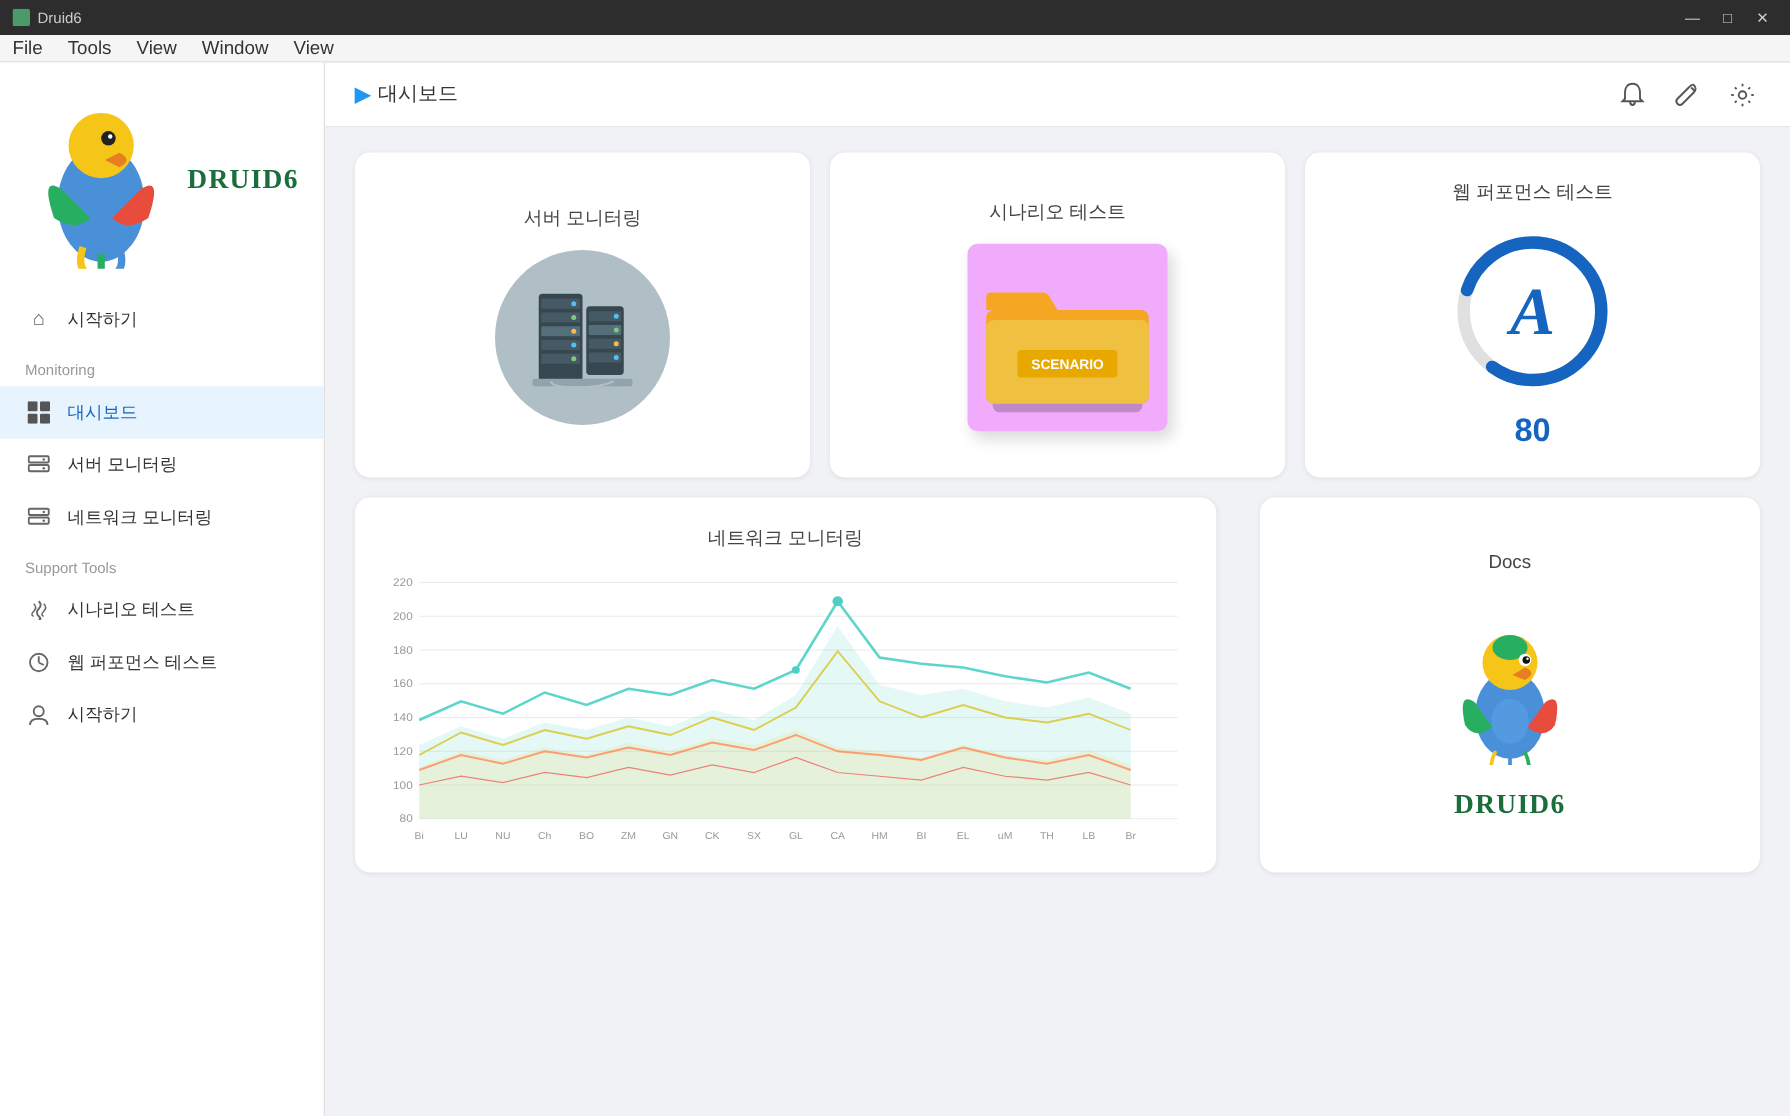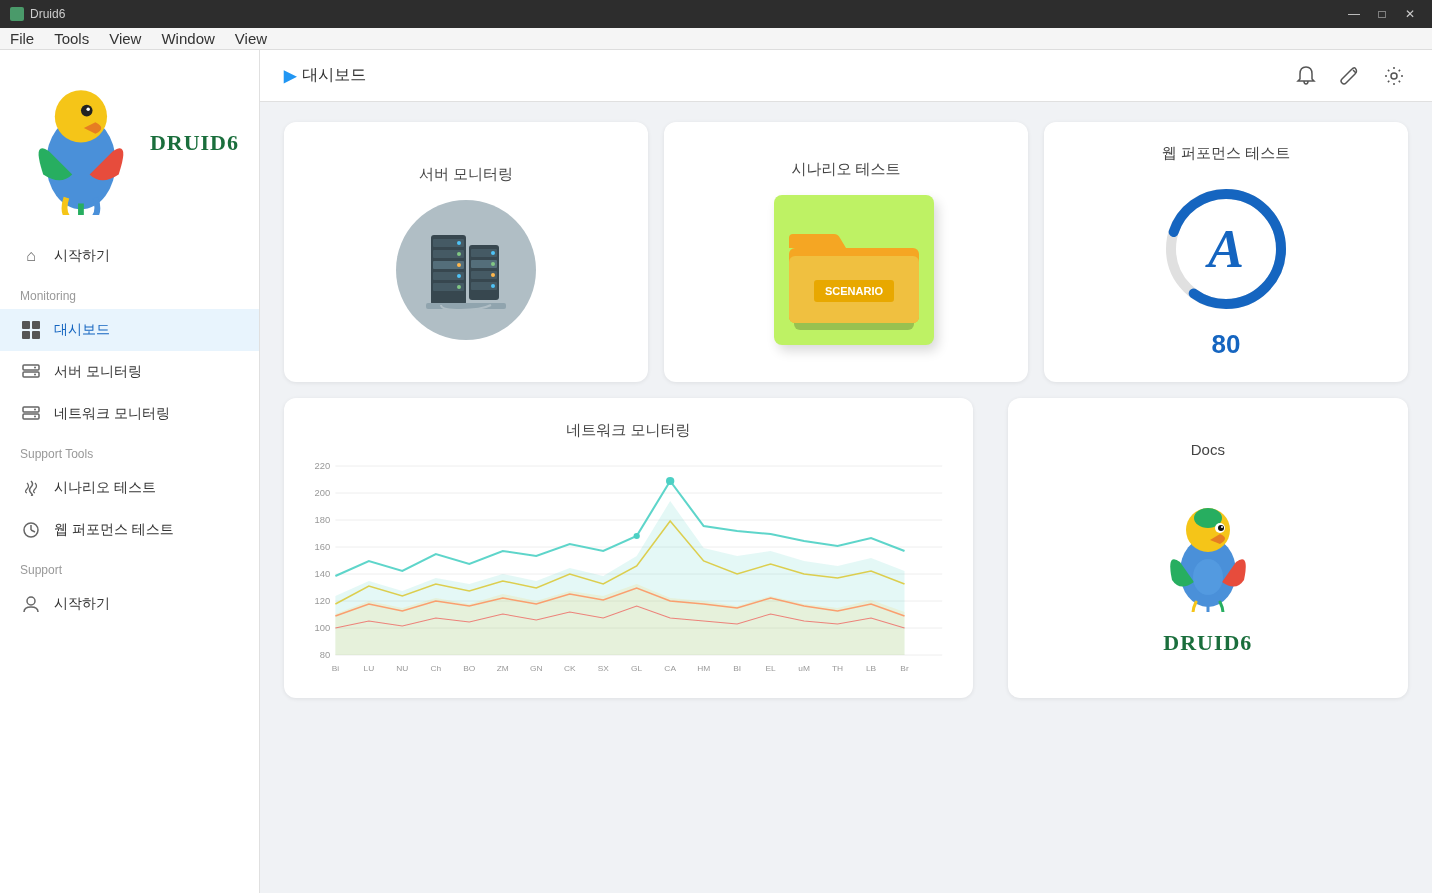--- a/index.html
+++ b/index.html
@@ -372,21 +372,20 @@
       <span class="sidebar-icon">
         <svg width="18" height="18" viewBox="0 0 18 18">
             <circle cx="9" cy="9" r="7" fill="none" stroke="#666" stroke-width="1.5"></circle>
             <path d="M9 9 L9 4" stroke="#666" stroke-width="1.5"></path>
             <path d="M9 9 L13 11" stroke="#666" stroke-width="1.5"></path>
           </svg>
       </span>
       <span>웹 퍼포먼스 테스트</span>
     </div>
 
-    <div class="sidebar-section-label">Support</div>
     <div class="sidebar-item">
       <span class="sidebar-icon">
         <svg width="18" height="18" viewBox="0 0 18 18">
             <circle cx="9" cy="6" r="4" fill="none" stroke="#666" stroke-width="1.5"></circle>
             <path d="M2 17 Q2 12 9 12 Q16 12 16 17" fill="none" stroke="#666" stroke-width="1.5"></path>
           </svg>
       </span>
       <span>시작하기</span>
     </div>
   </div>
@@ -454,21 +453,21 @@
               <rect x="15" y="88" width="80" height="6" rx="2" fill="#90a4ae"></rect>
 
               <path d="M30 90 Q30 95 50 95 Q70 95 80 90" fill="none" stroke="#b0bec5" stroke-width="2"></path>
             </svg>
           </div>
         </div>
 
         <div class="card card-scenario">
           <div class="card-title">시나리오 테스트</div>
 
-          <div style="width:160px;height:150px;background:#bef264;border-radius:8px;display:flex;align-items:center;justify-content:center;position:relative;box-shadow:4px 6px 12px rgba(0,0,0,0.15);margin-left:16px;">
+          <div style="width:160px;height:150px;background:#f0abfc;border-radius:8px;display:flex;align-items:center;justify-content:center;position:relative;box-shadow:4px 6px 12px rgba(0,0,0,0.15);margin-left:16px;">
             <svg width="140" height="120" viewBox="0 0 140 120">
 
               <rect x="10" y="45" width="120" height="75" rx="6" fill="rgba(0,0,0,0.2)"></rect>
 
               <rect x="5" y="38" width="130" height="75" rx="6" fill="#f5a623"></rect>
 
               <path d="M5 38 L5 28 Q5 24 9 24 L50 24 Q54 24 56 28 L62 38 Z" fill="#f5a623"></path>
 
               <rect x="5" y="46" width="130" height="67" rx="6" fill="#f0c040"></rect>
 

